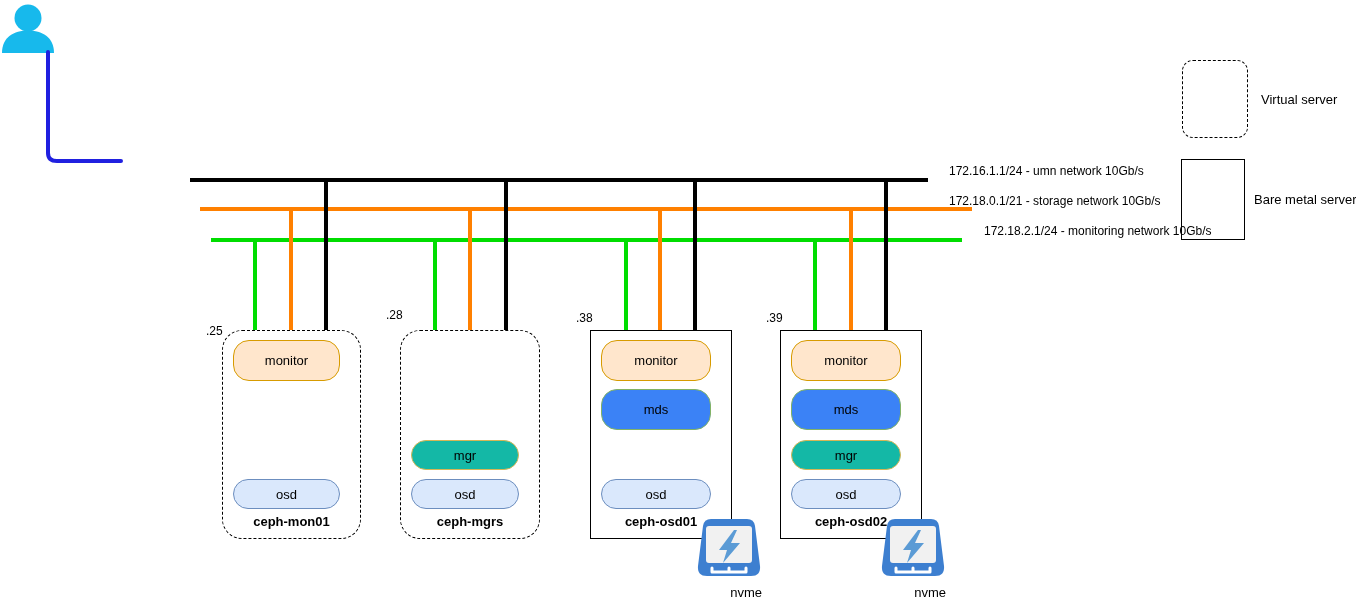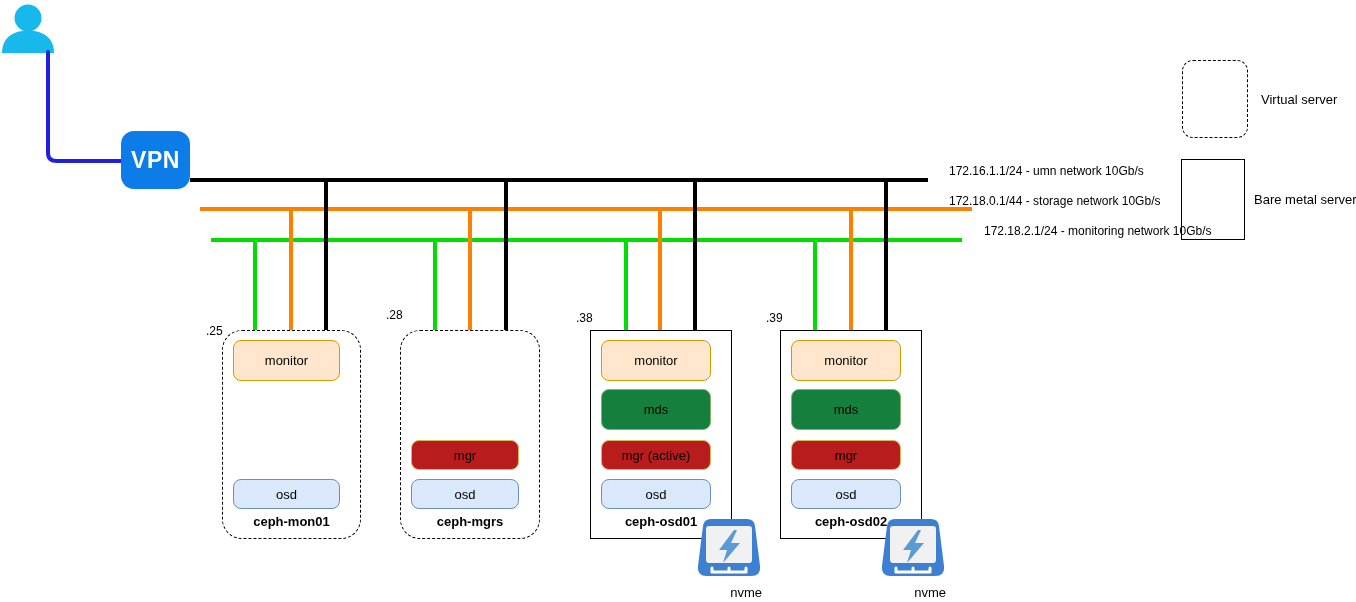--- a/index.html
+++ b/index.html
@@ -21,31 +21,31 @@
     font-size:23px;display:flex;align-items:center;justify-content:center;
     letter-spacing:0.5px;
   }
   
   .node{
     position:absolute;top:330px;height:209px;background:#fff;
     border:1.5px solid #000;box-sizing:border-box;
   }
   .node.vm{border-style:dashed;border-radius:20px;}
   .comp{
-    position:absolute;left:10px;right:20px;border-radius:8px;
+    position:absolute;left:10px;right:20px;border-radius:16px;
     display:flex;align-items:center;justify-content:center;
     font-size:13px;box-sizing:border-box;
   }
   .r1{top:9px;height:41px;}
   .r2{top:58px;height:41px;}
   .r3{top:109px;height:30px;}
   .r4{top:148px;height:30px;}
   .comp.monitor{background:#FFE6CC;border:1.5px solid #D79B00;}
-  .comp.mds{background:#15803d;border:1.5px solid #82B366;}
-  .comp.mgr{background:#b91c1c;border:1.5px solid #D6B656;}
+  .comp.mds{background:#3b82f6;border:1.5px solid #82B366;}
+  .comp.mgr{background:#14b8a6;border:1.5px solid #D6B656;}
   .comp.osd{background:#DAE8FC;border:1.5px solid #6C8EBF;}
   .node-name{position:absolute;bottom:9px;left:0;right:0;text-align:center;font-size:13px;font-weight:bold;}
   .ip-label{position:absolute;font-size:12px;}
   
   .legend-shape-vm{
     position:absolute;left:1182px;top:60px;width:66px;height:78px;
     border:1.5px dashed #000;border-radius:11px;box-sizing:border-box;
   }
   .legend-shape-bm{
     position:absolute;left:1181px;top:159px;width:64px;height:81px;
@@ -63,30 +63,27 @@
 
   <svg class="abs" style="left:1px;top:2px" width="56" height="56" viewBox="0 0 56 56">
     <circle cx="27" cy="16" r="13.5" fill="#17B9EC"></circle>
     <path d="M1,51 C1,35 13,28.5 27,28.5 C41,28.5 53,35 53,51 Z" fill="#17B9EC"></path>
   </svg>
 
   <svg class="abs" style="left:0;top:0" width="200" height="200" viewBox="0 0 200 200">
     <path d="M48,52 L48,153 Q48,161 57,161 L121,161" fill="none" stroke="#2020E0" stroke-width="4" stroke-linecap="round"></path>
   </svg>
 
-  <div class="vpn-box">
-    <span>VPN</span>
-  </div>
 
   <div class="hline net-umn" style="left:190px;top:178px;width:738px"></div>
   <div class="hline net-storage" style="left:200px;top:207px;width:772px"></div>
   <div class="hline net-monitoring" style="left:211px;top:238px;width:751px"></div>
 
   <div class="net-label" style="left:933px;top:164px">172.16.1.1/24 - umn network 10Gb/s</div>
-  <div class="net-label" style="left:933px;top:194px">172.18.0.1/44 - storage network 10Gb/s</div>
+  <div class="net-label" style="left:933px;top:194px">172.18.0.1/21 - storage network 10Gb/s</div>
   <div class="net-label" style="left:968px;top:224px">172.18.2.1/24 - monitoring network 10Gb/s</div>
 
   <div class="vline net-monitoring" style="left:253px;top:238px;height:92px"></div>
   <div class="vline net-storage" style="left:289px;top:207px;height:123px"></div>
   <div class="vline net-umn" style="left:324px;top:178px;height:152px"></div>
 
   <div class="vline net-monitoring" style="left:433px;top:238px;height:92px"></div>
   <div class="vline net-storage" style="left:468px;top:207px;height:123px"></div>
   <div class="vline net-umn" style="left:504px;top:178px;height:152px"></div>
 
@@ -111,21 +108,20 @@
 
   <div class="node vm" style="left:400px;width:140px">
     <div class="comp mgr r3">mgr</div>
     <div class="comp osd r4">osd</div>
     <div class="node-name">ceph-mgrs</div>
   </div>
 
   <div class="node" style="left:590px;width:142px">
     <div class="comp monitor r1">monitor</div>
     <div class="comp mds r2">mds</div>
-    <div class="comp mgr r3">mgr (active)</div>
     <div class="comp osd r4">osd</div>
     <div class="node-name">ceph-osd01</div>
   </div>
 
   <div class="node" style="left:780px;width:142px">
     <div class="comp monitor r1">monitor</div>
     <div class="comp mds r2">mds</div>
     <div class="comp mgr r3">mgr</div>
     <div class="comp osd r4">osd</div>
     <div class="node-name">ceph-osd02</div>

